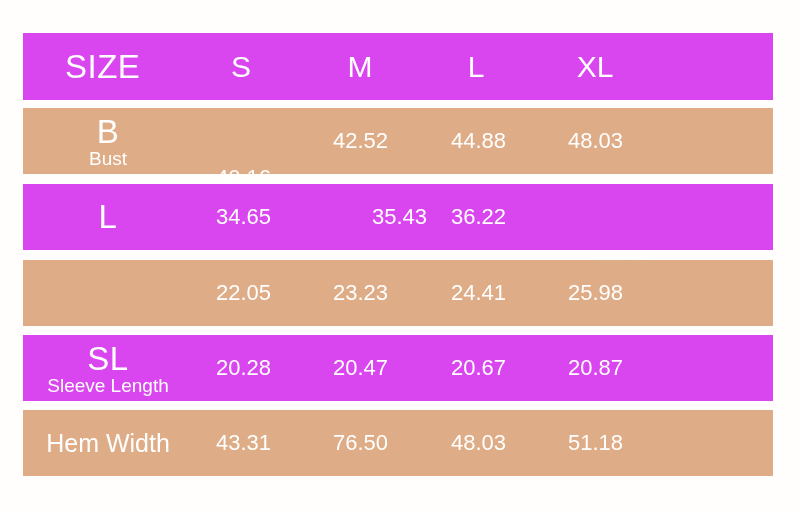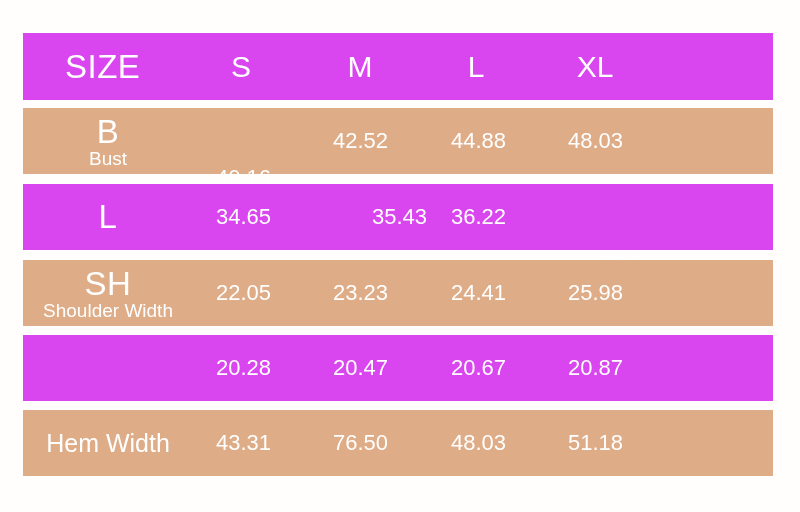--- a/index.html
+++ b/index.html
@@ -134,31 +134,31 @@
     <div class="label-cell">
       <span class="abbr">L</span>
     </div>
     <span class="val" style="left:193px;">34.65</span>
     <span class="val" style="left:321px;margin-left:28px;">35.43</span>
     <span class="val" style="left:428px;">36.22</span>
     <span class="val" style="left:576px;margin-top:48px;">37.01</span>
   </div>
 
   <div class="row light data-row r3">
-    <div class="label-cell">
-      <span class="abbr">SH</span>
-      <span class="full">Shoulder Width</span>
-    </div>
     <span class="val" style="left:193px;">22.05</span>
     <span class="val" style="left:310px;">23.23</span>
     <span class="val" style="left:428px;">24.41</span>
     <span class="val" style="left:545px;">25.98</span>
   </div>
 
   <div class="row dark data-row r4">
+    <div class="label-cell">
+      <span class="abbr">SL</span>
+      <span class="full">Sleeve Length</span>
+    </div>
     <span class="val" style="left:193px;">20.28</span>
     <span class="val" style="left:310px;">20.47</span>
     <span class="val" style="left:428px;">20.67</span>
     <span class="val" style="left:545px;">20.87</span>
   </div>
 
   <div class="row light data-row r5">
     <div class="label-cell single">
       <span class="full">Hem Width</span>
     </div>

